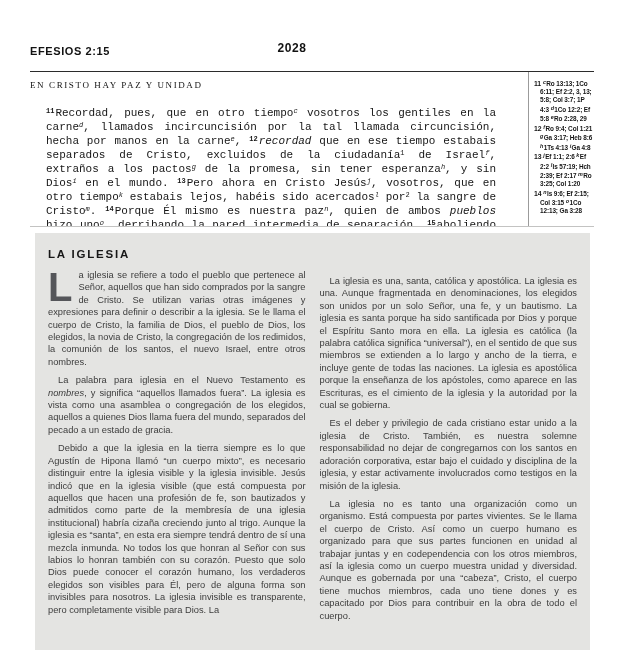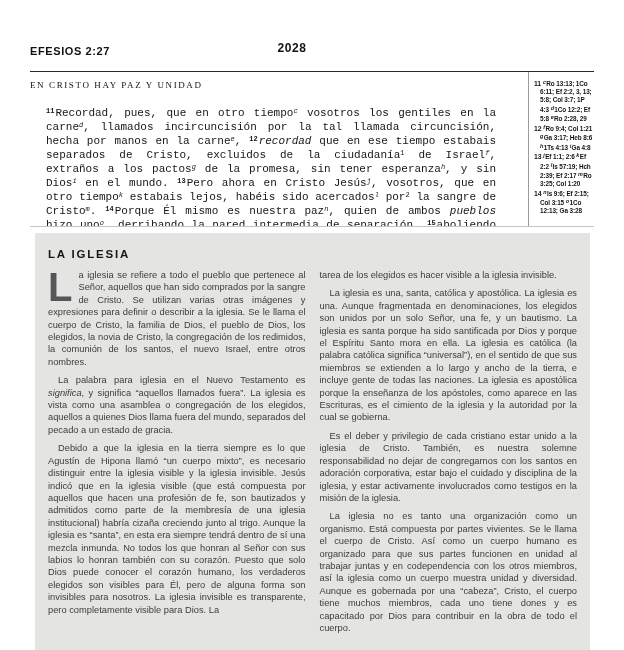--- a/index.html
+++ b/index.html
@@ -60,21 +60,21 @@
   .ap.indent { text-indent:10px;margin-top:6px; }
   .dropcap { float:left; font-size:40px; line-height:31px; font-weight:bold;
              color:#55565a; margin:3px 6px 0 0; }
 </style>
 </head>
 <body>
 
 <div class="page">
 
   <div class="runhead">
-    <span class="book-ref">EFESIOS 2:27</span>
+    <span class="book-ref">EFESIOS 2:15</span>
     <span class="page-num">2028</span>
   </div>
 
   <div class="scripture">
     <div class="scripture-main">
       <h2 class="scripture-title">EN CRISTO HAY PAZ Y UNIDAD</h2>
       <p class="verse-text"><sup class="vnum">11</sup>Recordad, pues, que en otro tiempo<sup class="refl">c</sup> vosotros los gentiles en la carne<sup class="refl">d</sup>, llamados incircuncisión por la tal llamada circuncisión, hecha por manos en la carne<sup class="refl">e</sup>, <sup class="vnum">12</sup><i>recordad</i> que en ese tiempo estabais separados de Cristo, excluidos de la ciudadanía<sup class="fnn">1</sup> de Israel<sup class="refl">f</sup>, extraños a los pactos<sup class="refl">g</sup> de la promesa, sin tener esperanza<sup class="refl">h</sup>, y sin Dios<sup class="refl">i</sup> en el mundo. <sup class="vnum">13</sup>Pero ahora en Cristo Jesús<sup class="refl">j</sup>, vosotros, que en otro tiempo<sup class="refl">k</sup> estabais lejos, habéis sido acercados<sup class="refl">l</sup> por<sup class="fnn">2</sup> la sangre de Cristo<sup class="refl">m</sup>. <sup class="vnum">14</sup>Porque Él mismo es nuestra paz<sup class="refl">n</sup>, quien de ambos <i>pueblos</i> hizo uno<sup class="refl">o</sup>, derribando la pared intermedia de separación, <sup class="vnum">15</sup>aboliendo en su carne la enemistad<sup class="refl">p</sup>, la ley de <i>los</i> mandamientos <i>expresados</i> en ordenanzas<sup class="refl">q</sup>, para</p>
       <p class="footnotes"><span class="footnote"><sup>1</sup>O, comunidad</span><span class="footnote"><sup>2</sup>O, en</span></p>
     </div>
     <aside class="crossrefs">
@@ -83,25 +83,24 @@
         <div class="xref"><b class="xv">13 </b><i class="xl">j</i>Ef 1:1; 2:6 <i class="xl">k</i>Ef 2:2 <i class="xl">l</i>Is 57:19; Hch 2:39; Ef 2:17 <i class="xl">m</i>Ro 3:25; Col 1:20</div>
         <div class="xref"><b class="xv">14 </b><i class="xl">n</i>Is 9:6; Ef 2:15; Col 3:15 <i class="xl">o</i>1Co 12:13; Ga 3:28</div>
       </aside>
   </div>
 
   <section class="article-panel">
     <h1 class="article-title">LA IGLESIA</h1>
     <div class="columns">
       <div class="col">
           <p class="ap"><span class="dropcap">L</span>a iglesia se refiere a todo el pueblo que pertenece al Señor, aquellos que han sido comprados por la sangre de Cristo. Se utilizan varias otras imágenes y expresiones para definir o describir a la iglesia. Se le llama el cuerpo de Cristo, la familia de Dios, el pueblo de Dios, los elegidos, la novia de Cristo, la congregación de los redimidos, la comunión de los santos, el nuevo Israel, entre otros nombres.</p>
-          <p class="ap indent">La palabra para iglesia en el Nuevo Testamento es <i>significa</i>, y significa “aquellos llamados fuera”. La iglesia es vista como una asamblea o congregación de los elegidos, aquellos a quienes Dios llama fuera del mundo, separados del pecado a un estado de gracia.</p>
+          <p class="ap indent">La palabra para iglesia en el Nuevo Testamento es <i>nombres</i>, y significa “aquellos llamados fuera”. La iglesia es vista como una asamblea o congregación de los elegidos, aquellos a quienes Dios llama fuera del mundo, separados del pecado a un estado de gracia.</p>
           <p class="ap indent">Debido a que la iglesia en la tierra siempre es lo que Agustín de Hipona llamó “un cuerpo mixto”, es necesario distinguir entre la iglesia visible y la iglesia invisible. Jesús indicó que en la iglesia visible (que está compuesta por aquellos que hacen una profesión de fe, son bautizados y admitidos como parte de la membresía de una iglesia institucional) habría cizaña creciendo junto al trigo. Aunque la iglesia es “santa”, en esta era siempre tendrá dentro de sí una mezcla inmunda. No todos los que honran al Señor con sus labios lo honran también con su corazón. Puesto que solo Dios puede conocer el corazón humano, los verdaderos elegidos son visibles para Él, pero de alguna forma son invisibles para nosotros. La iglesia invisible es transparente, pero completamente visible para Dios. La</p>
         </div>
       <div class="col">
-          <p class="ap">tarea de los elegidos es hacer visible a la iglesia invisible.</p>
           <p class="ap indent">La iglesia es una, santa, católica y apostólica. La iglesia es una. Aunque fragmentada en denominaciones, los elegidos son unidos por un solo Señor, una fe, y un bautismo. La iglesia es santa porque ha sido santificada por Dios y porque el Espíritu Santo mora en ella. La iglesia es católica (la palabra católica significa “universal”), en el sentido de que sus miembros se extienden a lo largo y ancho de la tierra, e incluye gente de todas las naciones. La iglesia es apostólica porque la enseñanza de los apóstoles, como aparece en las Escrituras, es el cimiento de la iglesia y la autoridad por la cual se gobierna.</p>
           <p class="ap indent">Es el deber y privilegio de cada cristiano estar unido a la iglesia de Cristo. También, es nuestra solemne responsabilidad no dejar de congregarnos con los santos en adoración corporativa, estar bajo el cuidado y disciplina de la iglesia, y estar activamente involucrados como testigos en la misión de la iglesia.</p>
           <p class="ap indent">La iglesia no es tanto una organización como un organismo. Está compuesta por partes vivientes. Se le llama el cuerpo de Cristo. Así como un cuerpo humano es organizado para que sus partes funcionen en unidad al trabajar juntas y en codependencia con los otros miembros, así la iglesia como un cuerpo muestra unidad y diversidad. Aunque es gobernada por una “cabeza”, Cristo, el cuerpo tiene muchos miembros, cada uno tiene dones y es capacitado por Dios para contribuir en la obra de todo el cuerpo.</p>
         </div>
     </div>
   </section>
 
 </div>
 
 </body></html>

